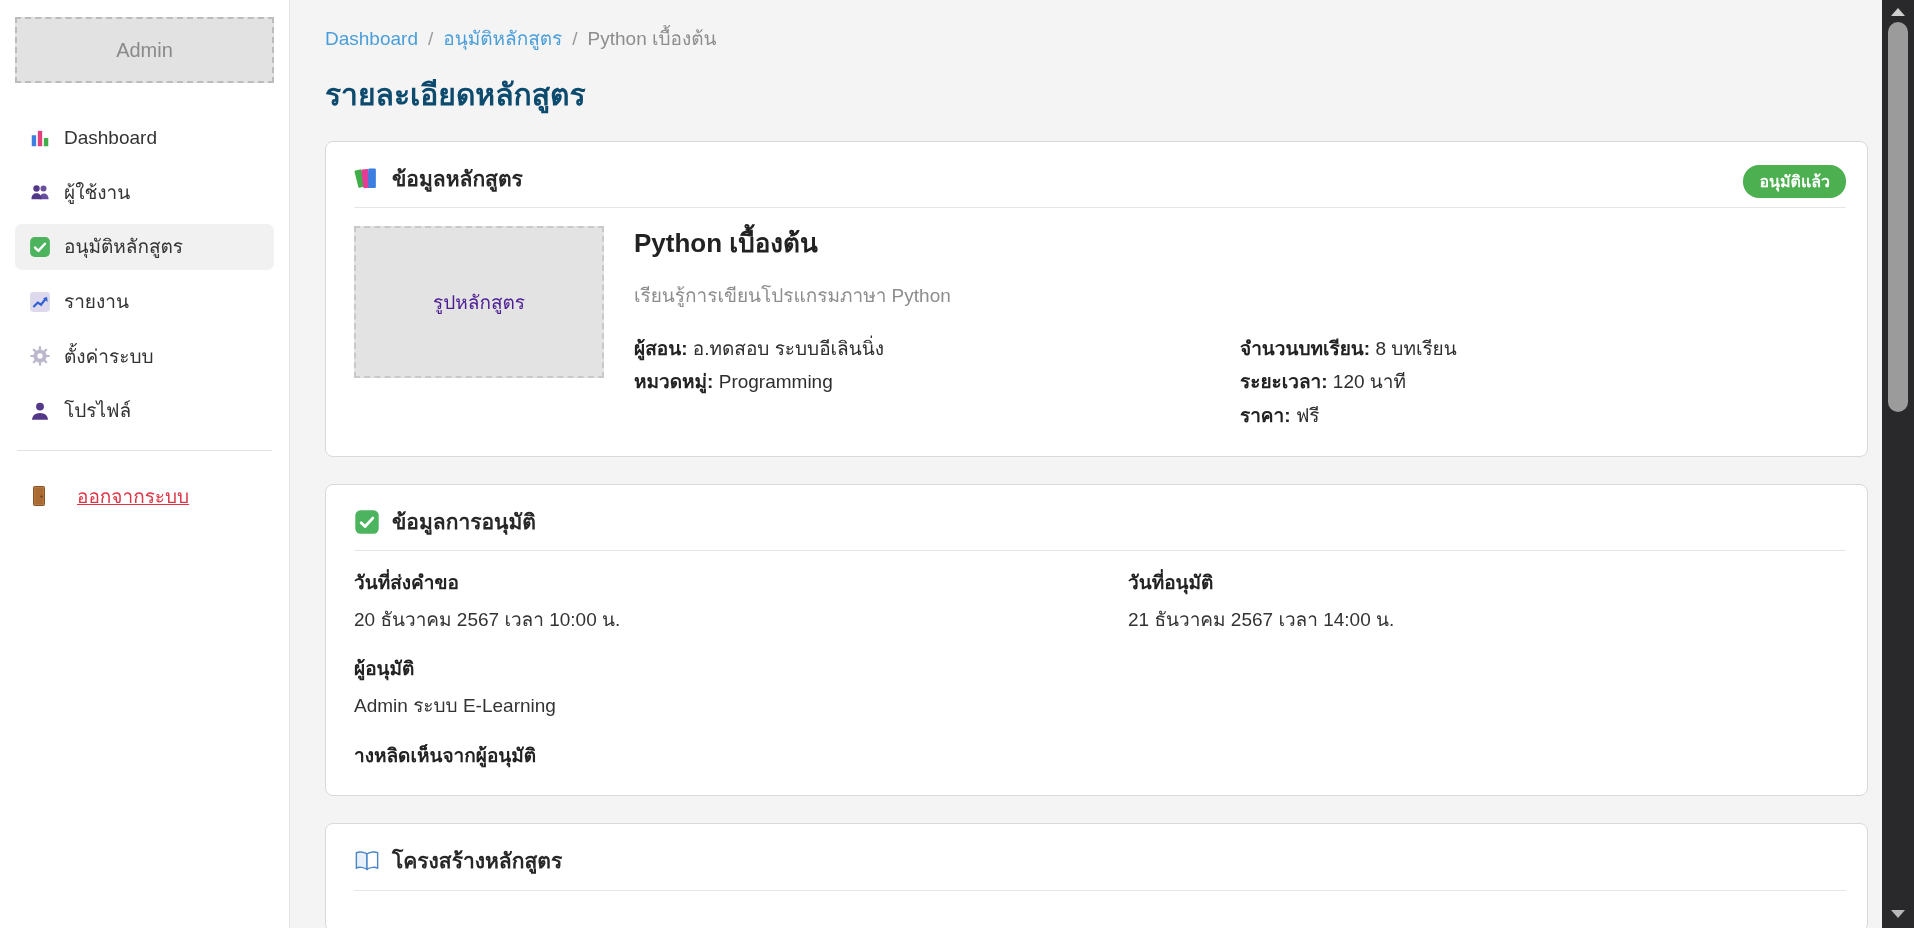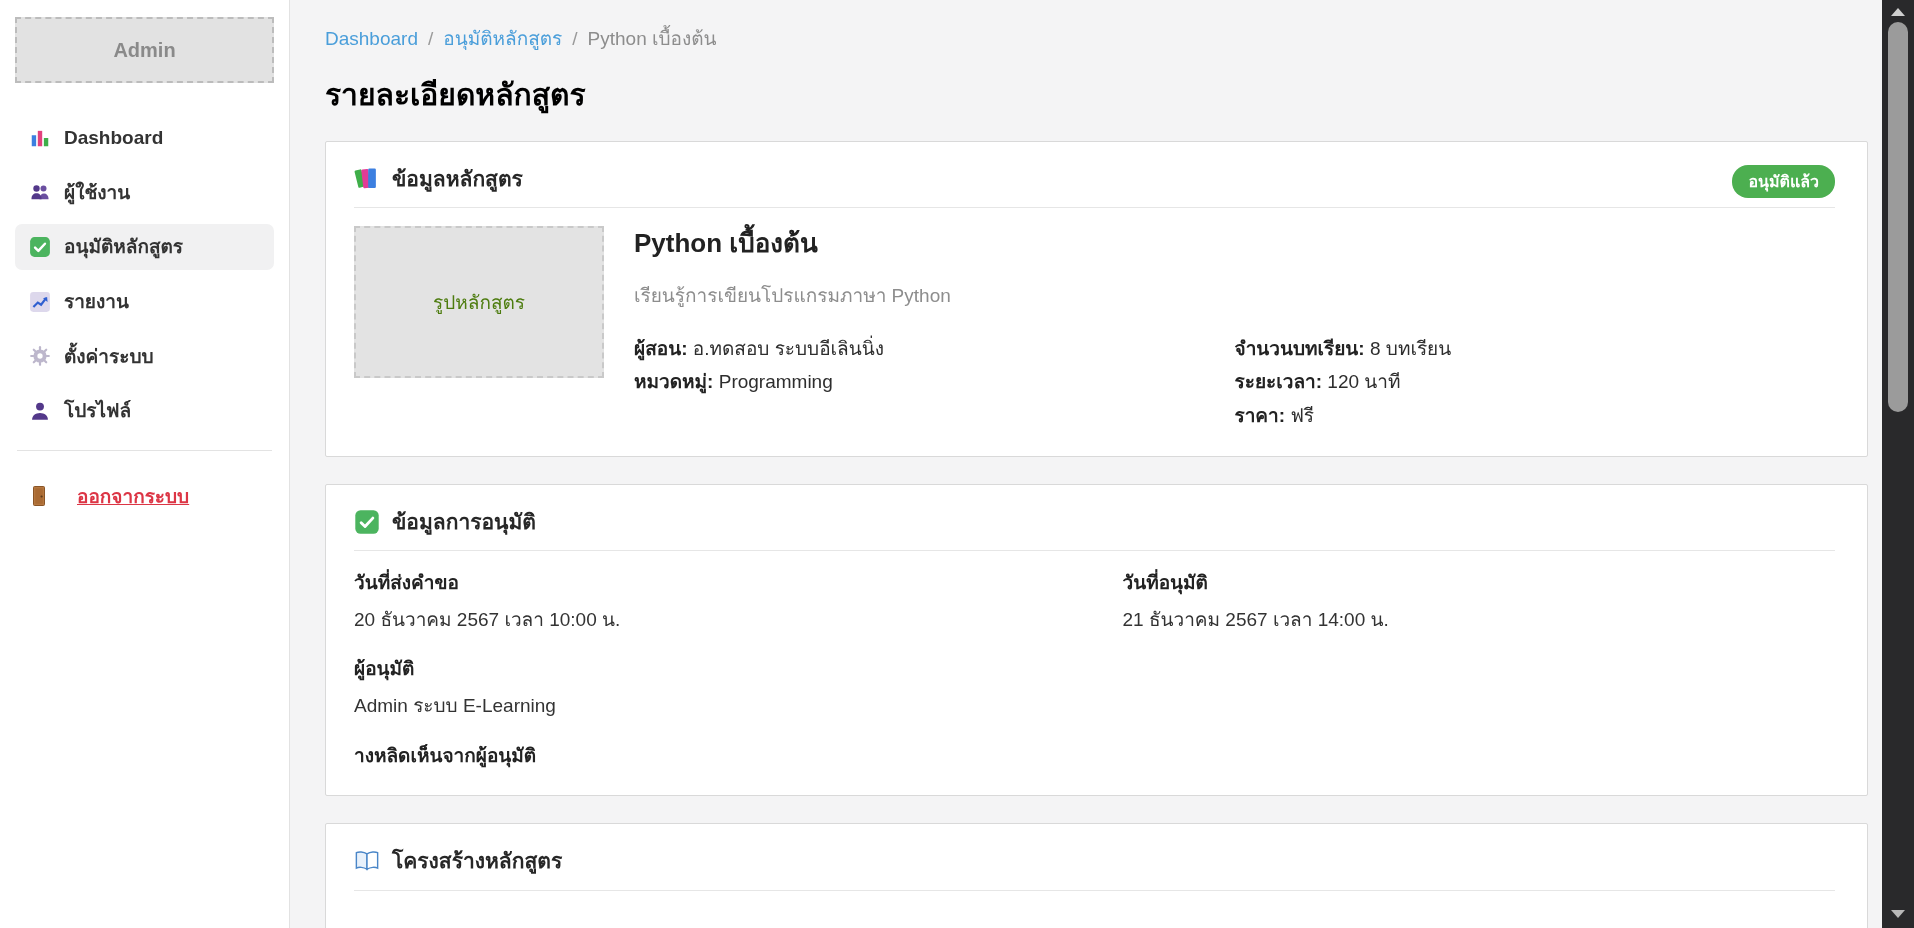--- a/index.html
+++ b/index.html
@@ -9,21 +9,21 @@
   }
   *{box-sizing:border-box;margin:0;padding:0}
   html,body{width:1914px;height:928px;overflow:hidden}
   body{
     font-family:"Liberation Sans","DejaVu Sans",sans-serif;
     background:var(--page-bg); color:var(--text-dark); display:flex;
   }
   
   .sidebar{
     width:290px;min-width:290px;height:100%;background:#fff;
-    border-right:1px solid #e2e2e2;padding:17px 15px 0 15px;font-weight:bold;
+    border-right:1px solid #e2e2e2;padding:17px 15px 0 15px;
   }
   .logo-box{
     height:66px;background:#e2e2e2;border:2px dashed #bcbcbc;
     display:flex;align-items:center;justify-content:center;
     color:#8a8a8a;font-size:20px;
   }
   .nav{margin-top:32px}
   .nav-item{
     display:flex;align-items:center;gap:13px;
     padding:10px 14px;margin-bottom:9px;border-radius:7px;
@@ -36,39 +36,39 @@
     display:flex;align-items:center;gap:28px;margin:30px 0 0 14px;
     font-size:19px;color:var(--red);text-decoration:underline;cursor:pointer;
   }
   .logout .ico{width:20px;height:22px;display:inline-flex}
   
   .main{flex:1;height:100%;padding:26px 46px 0 35px;overflow:hidden;position:relative}
   .breadcrumb{font-size:19px;display:flex;gap:10px;align-items:center;line-height:1.4}
   .breadcrumb a{color:var(--accent-blue);text-decoration:none;cursor:pointer}
   .breadcrumb .sep{color:#9a9a9a}
   .breadcrumb .current{color:var(--text-gray)}
-  .page-title{font-size:30px;font-weight:bold;color:#000000;margin-top:22px;line-height:1.3}
+  .page-title{font-size:30px;font-weight:bold;color:#0c4a6e;margin-top:22px;line-height:1.3}
   .card{
-    background:var(--card-bg);border:1px solid var(--border);border-radius:2px;
-    margin-top:27px;padding:20px 32px 22px 28px;
+    background:var(--card-bg);border:1px solid var(--border);border-radius:8px;
+    margin-top:27px;padding:20px 21px 22px 28px;
   }
   .card-head{display:flex;align-items:center;gap:12px;position:relative;padding:2px 0 14px 0}
   .card-head .ico{width:26px;height:26px;display:inline-flex}
   .card-title{font-size:21px;font-weight:bold;color:#272727;line-height:1.4}
   .badge{
     position:absolute;right:0;top:3px;background:var(--green);color:#fff;
     font-size:16px;font-weight:bold;padding:7px 16px;border-radius:16px;line-height:1.2;
   }
   .card-divider{border:none;border-top:1px solid #e6e6e6;margin:0 0 18px 0}
   
   .course-row{display:flex;gap:30px}
   .img-placeholder{
     width:250px;min-width:250px;height:152px;background:#e3e3e3;
     border:2px dashed #c9c9c9;display:flex;align-items:center;justify-content:center;
-    color:#4d7c0f;font-size:19px;
+    color:#4c1d95;font-size:19px;
   }
   .course-info{flex:1;display:flex;flex-direction:column}
   .course-title{font-size:26px;font-weight:bold;color:#222;line-height:1.35}
   .course-desc{font-size:19px;color:var(--text-gray);margin-top:22px;line-height:1.4}
   .meta-cols{display:flex;margin-top:24px}
   .meta-col{flex:1;font-size:19px;line-height:1.55}
   .meta-col div{margin-bottom:4px}
   .lbl{font-weight:bold;color:#222}
   
   .grid-2{display:grid;grid-template-columns:1fr 1fr;column-gap:56px}

